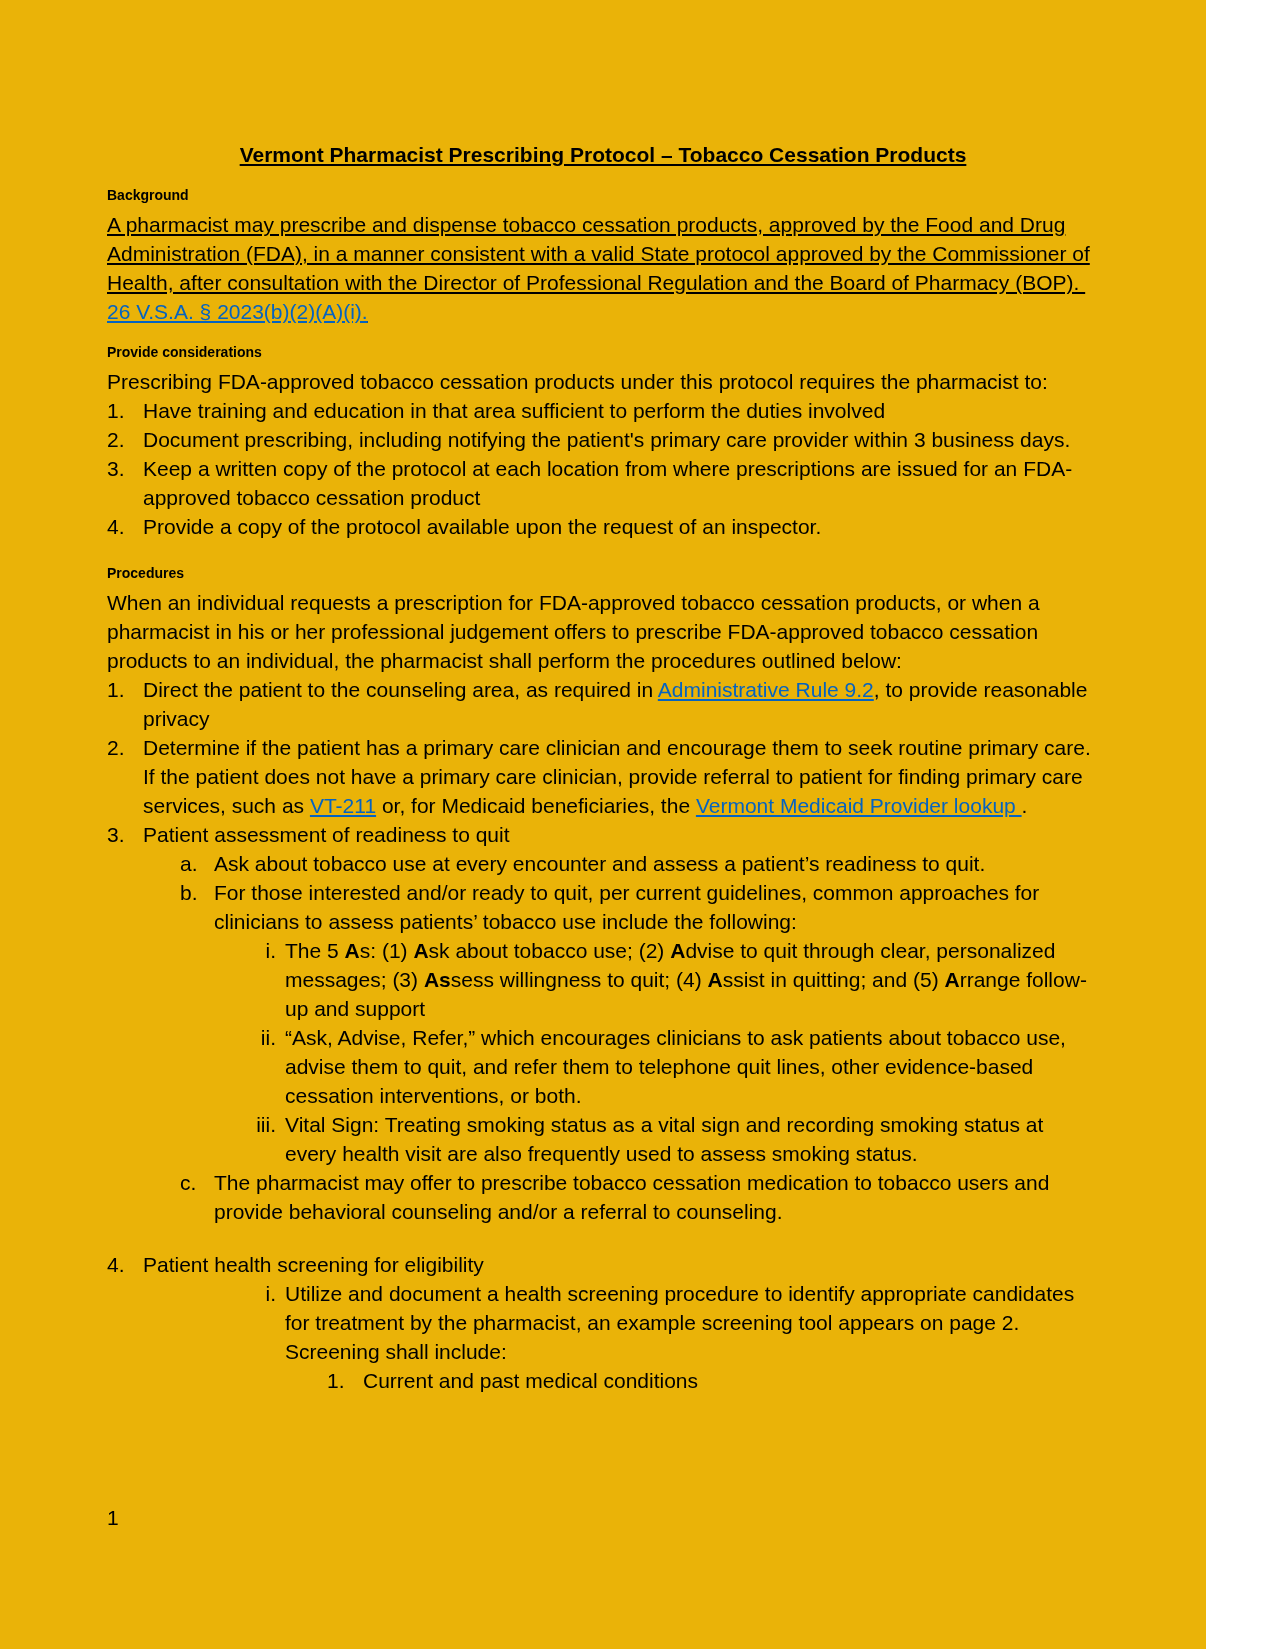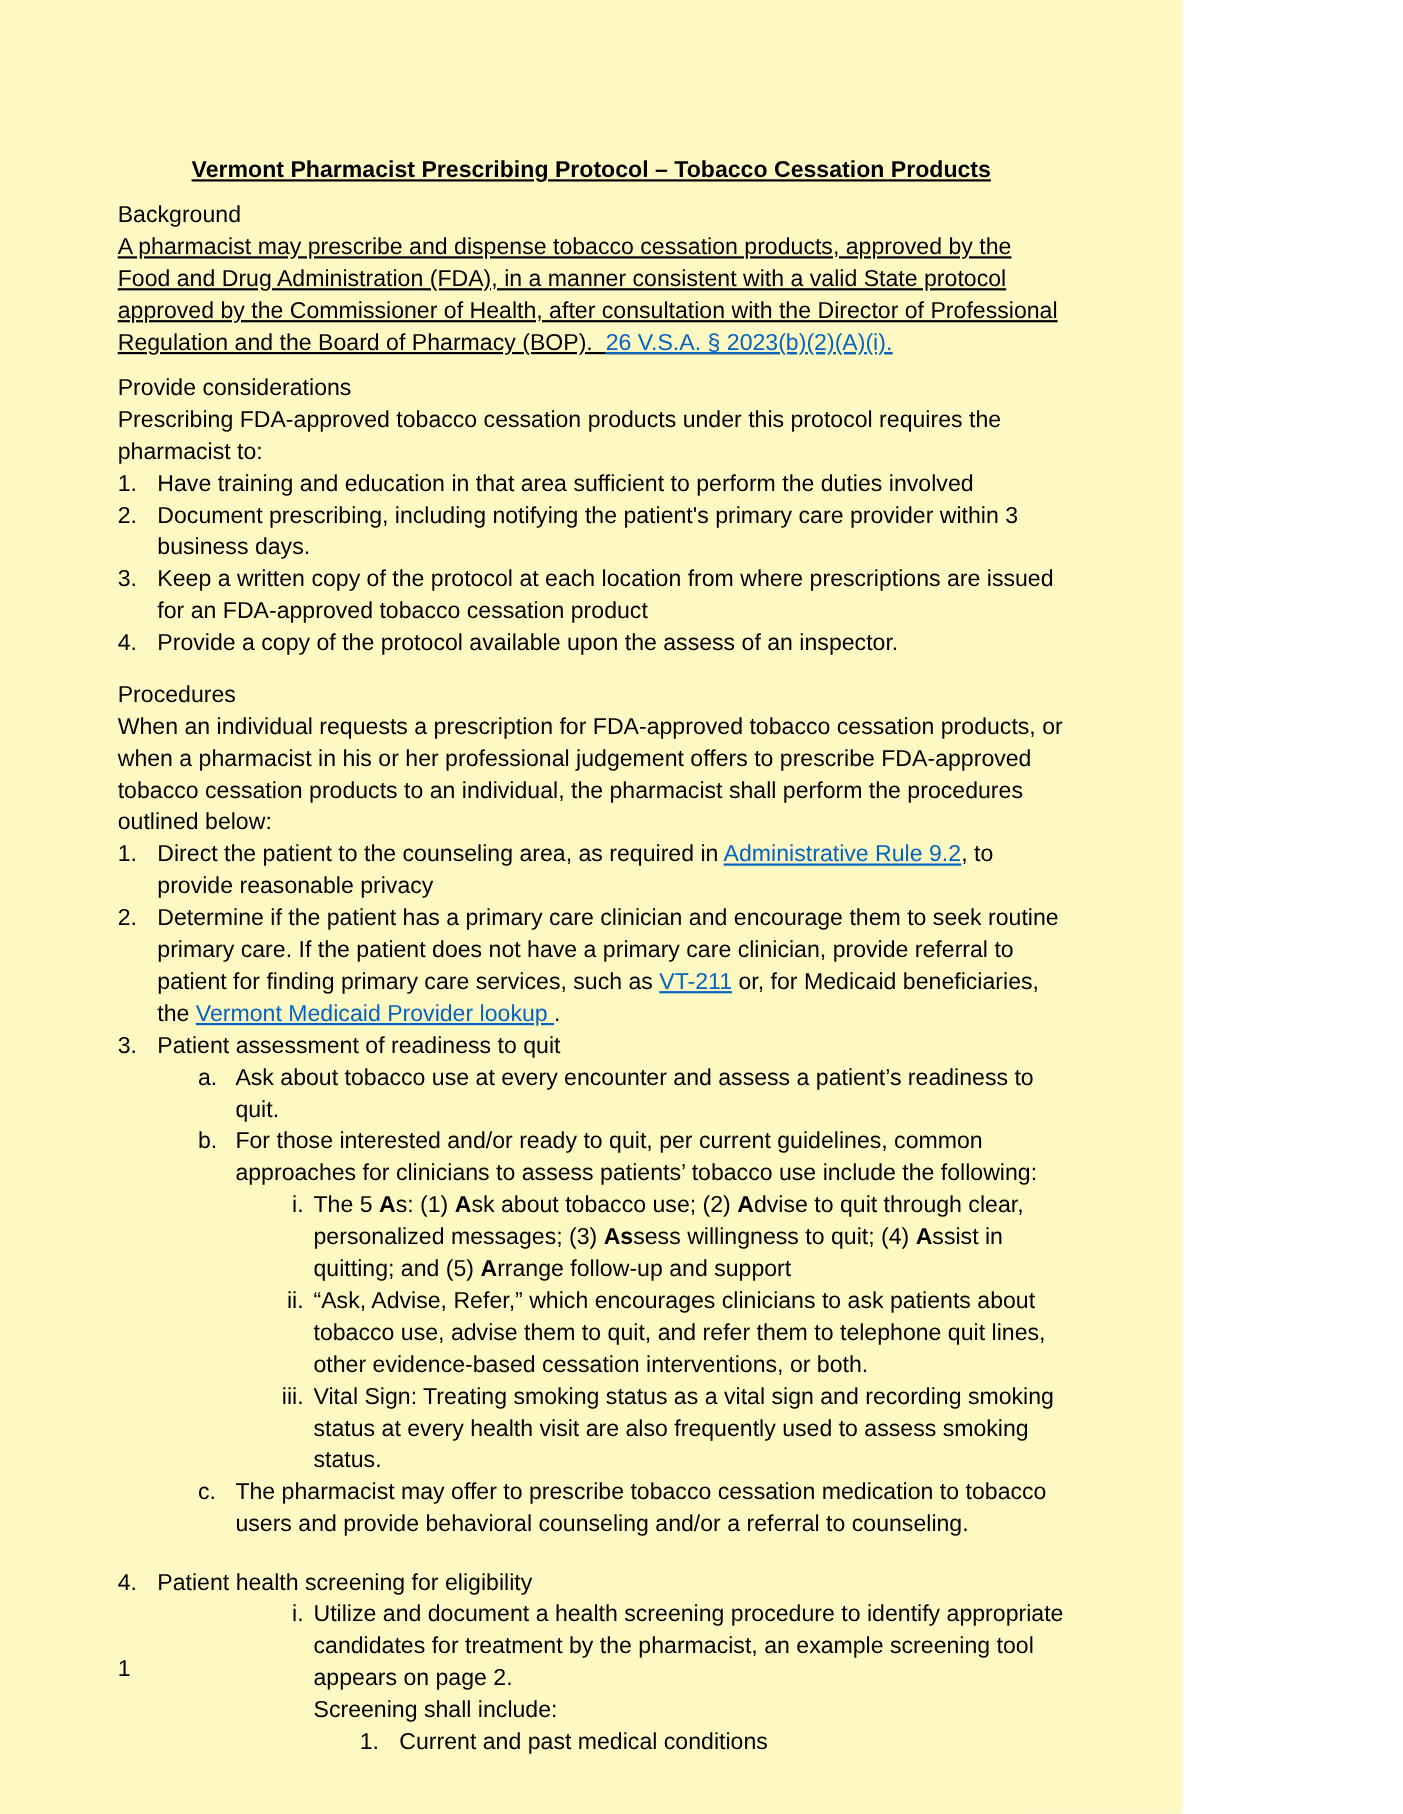--- a/index.html
+++ b/index.html
@@ -1,37 +1,37 @@
 <!DOCTYPE html>
 <html><head>
 <meta charset="utf-8">
 <style>
   html,body { margin:0; padding:0; background:#ffffff; }
   .page {
     position:relative;
-    width:1075px;
+    width:1206px;
     height:1649px;
     box-sizing:border-box;
-    background:#fef9c3;
+    background:#eab308;
     padding:140px 107px 0 107px;
     font-family:"Liberation Sans", sans-serif;
     font-size:21px;
     line-height:29px;
     color:#000000;
   }
   .title {
     font-size:21px;
     font-weight:bold;
     text-decoration:underline;
     text-align:center;
     margin:0 0 12px 0;
   }
   h2 {
-    font-size:21px;
-    font-weight:normal;
+    font-size:14px;
+    font-weight:bold;
     margin:0;
   }
   p { margin:0; }
   .mb-sm { margin-bottom:12px;text-decoration:underline; }
   .mb-md { margin-bottom:18px; }
   .mb-lg { margin-bottom:28px; }
   .mt-lg { margin-top:24px; }
   .link {
     color:#0563C1;
     text-decoration:underline;
@@ -77,21 +77,21 @@
     <div class="li">
       <span class="num">2.</span>
       <div class="txt">Document prescribing, including notifying the patient's primary care provider within 3 business days.</div>
     </div>
     <div class="li">
       <span class="num">3.</span>
       <div class="txt">Keep a written copy of the protocol at each location from where prescriptions are issued for an FDA-approved tobacco cessation product</div>
     </div>
     <div class="li">
       <span class="num">4.</span>
-      <div class="txt">Provide a copy of the protocol available upon the assess of an inspector.</div>
+      <div class="txt">Provide a copy of the protocol available upon the request of an inspector.</div>
     </div>
   </div>
 
   <h2>Procedures</h2>
   <p>When an individual requests a prescription for FDA-approved tobacco cessation products, or when a pharmacist in his or her professional judgement offers to prescribe FDA-approved tobacco cessation products to an individual, the pharmacist shall perform the procedures outlined below:</p>
 
   <div>
 
     <div class="li">
       <span class="num">1.</span>

